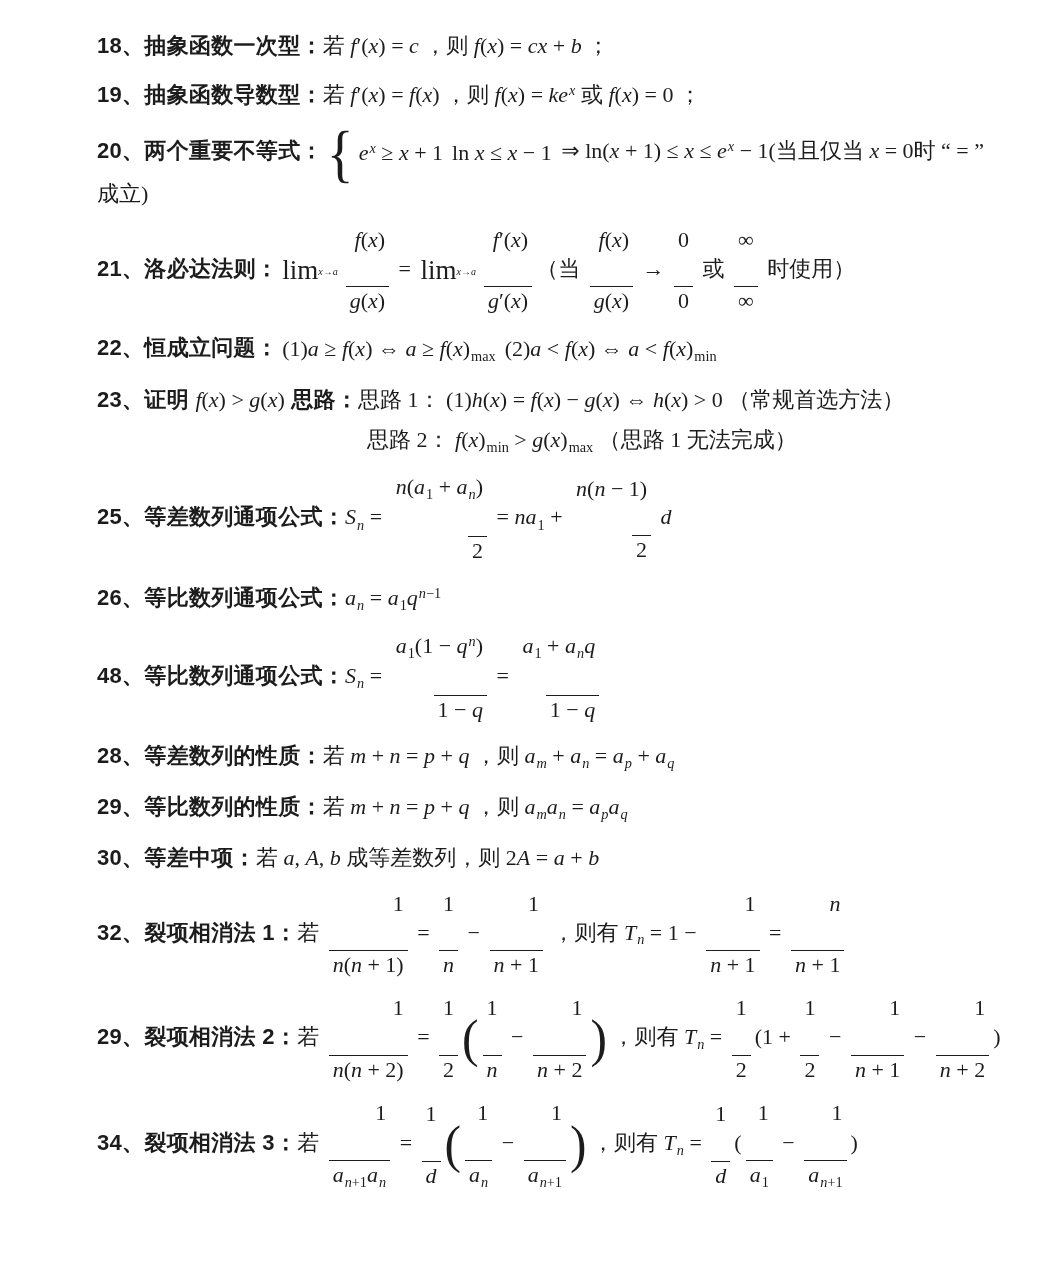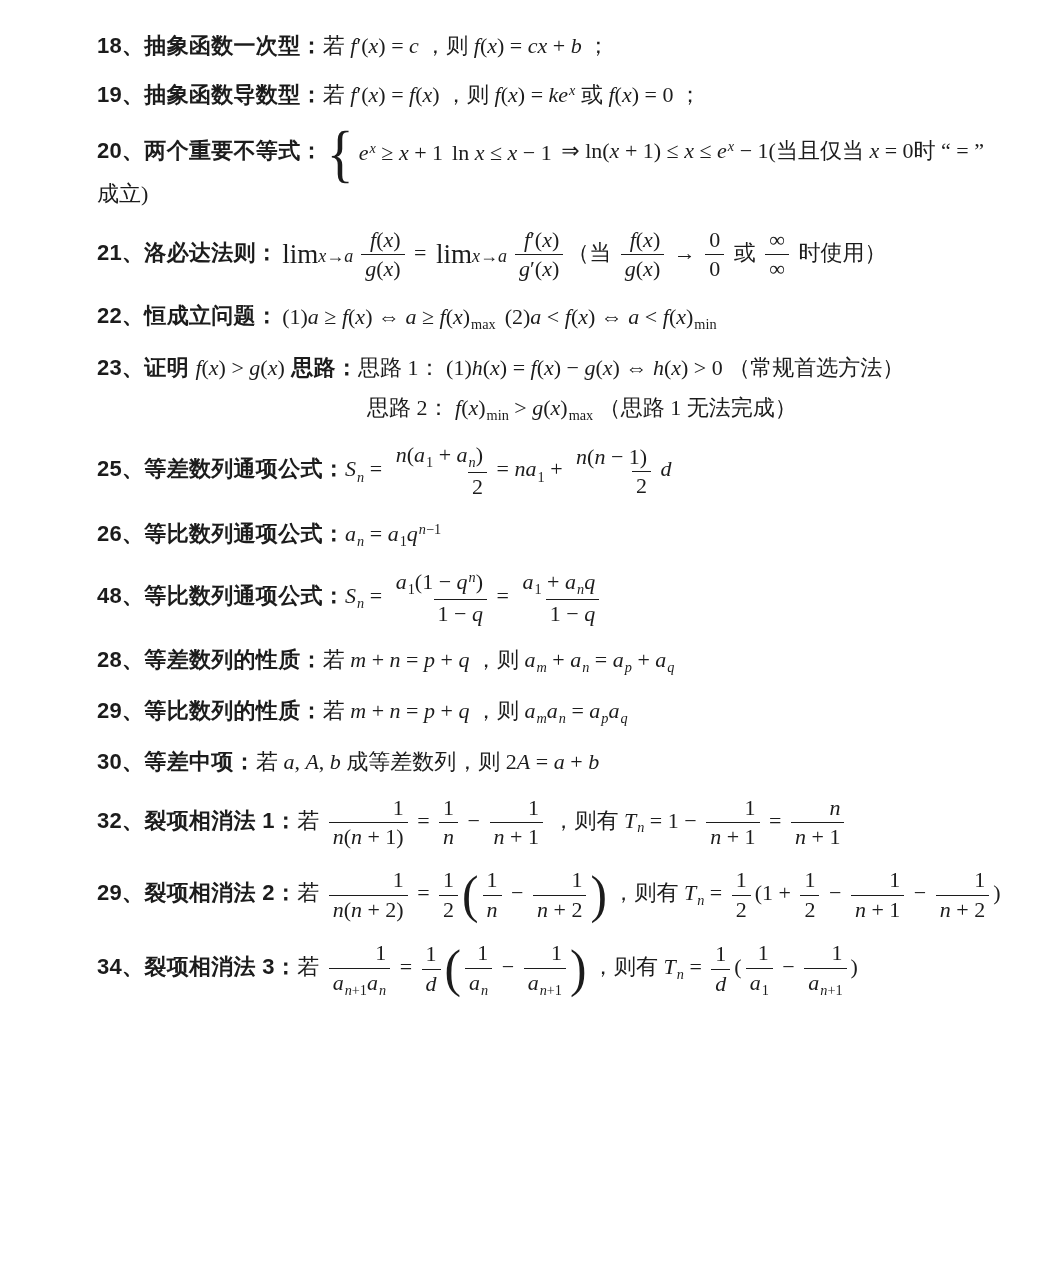--- a/index.html
+++ b/index.html
@@ -39,32 +39,32 @@
   .frac {
     display: inline-flex;
     flex-direction: column;
     align-items: flex-end;
     vertical-align: middle;
     margin: 0 4px;
     line-height: 1.2;
     text-align: center;
   }
   .frac .num { display: block; padding: 0 4px 1px; }
-  .frac .den { display: block; border-top: 1.6px solid #1c1c1c; padding: 1px 4px 0; }
+  .frac .den { display: block; border-top: 1.6px solid #1c1c1c; padding: 1px 4px 0; margin-top: 32px; }
 
   
   .lim {
     display: inline-flex;
     align-items: center;
     vertical-align: middle;
     margin: 0 4px;
     line-height: 1;
   }
   .lim-top { font-size: 27px; }
-  .lim-bot { font-size: 18px; margin-top: 3px; }
+  .lim-bot { font-size: 10px; margin-top: 3px; }
 
   
   .cases, .stack {
     display: inline-flex;
     align-items: center;
     vertical-align: middle;
     margin: 0 4px;
   }
   .cs-brace {
     font-size: 56px;

